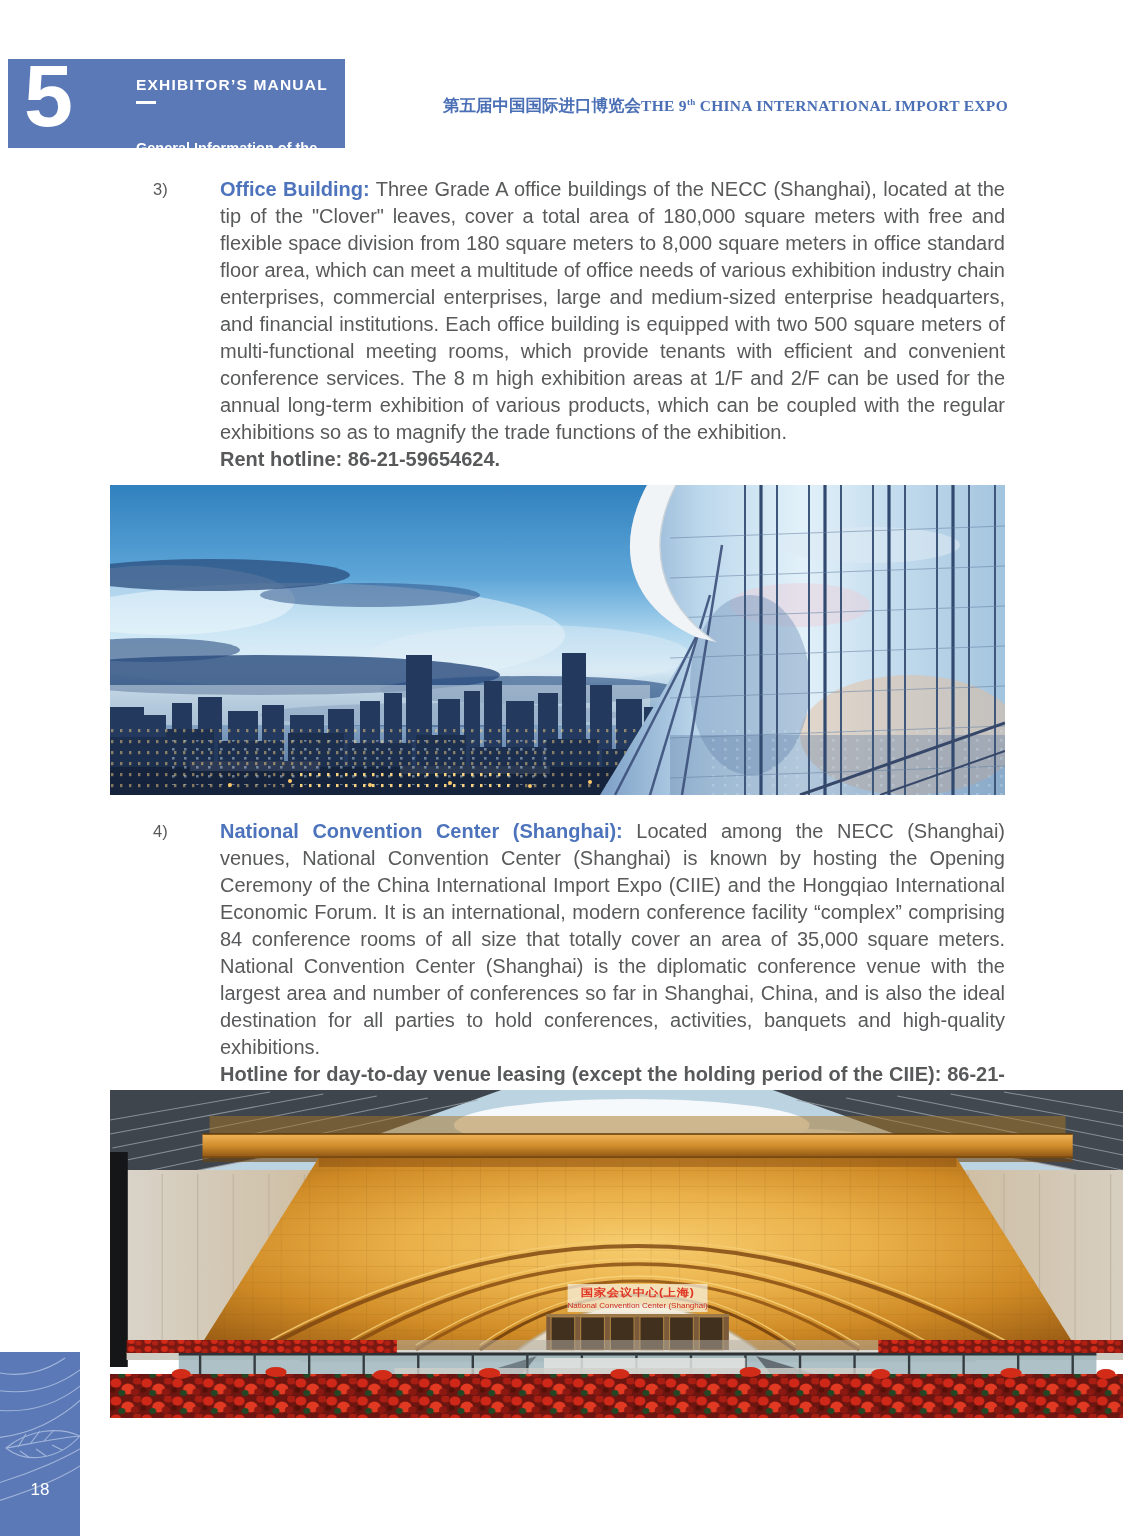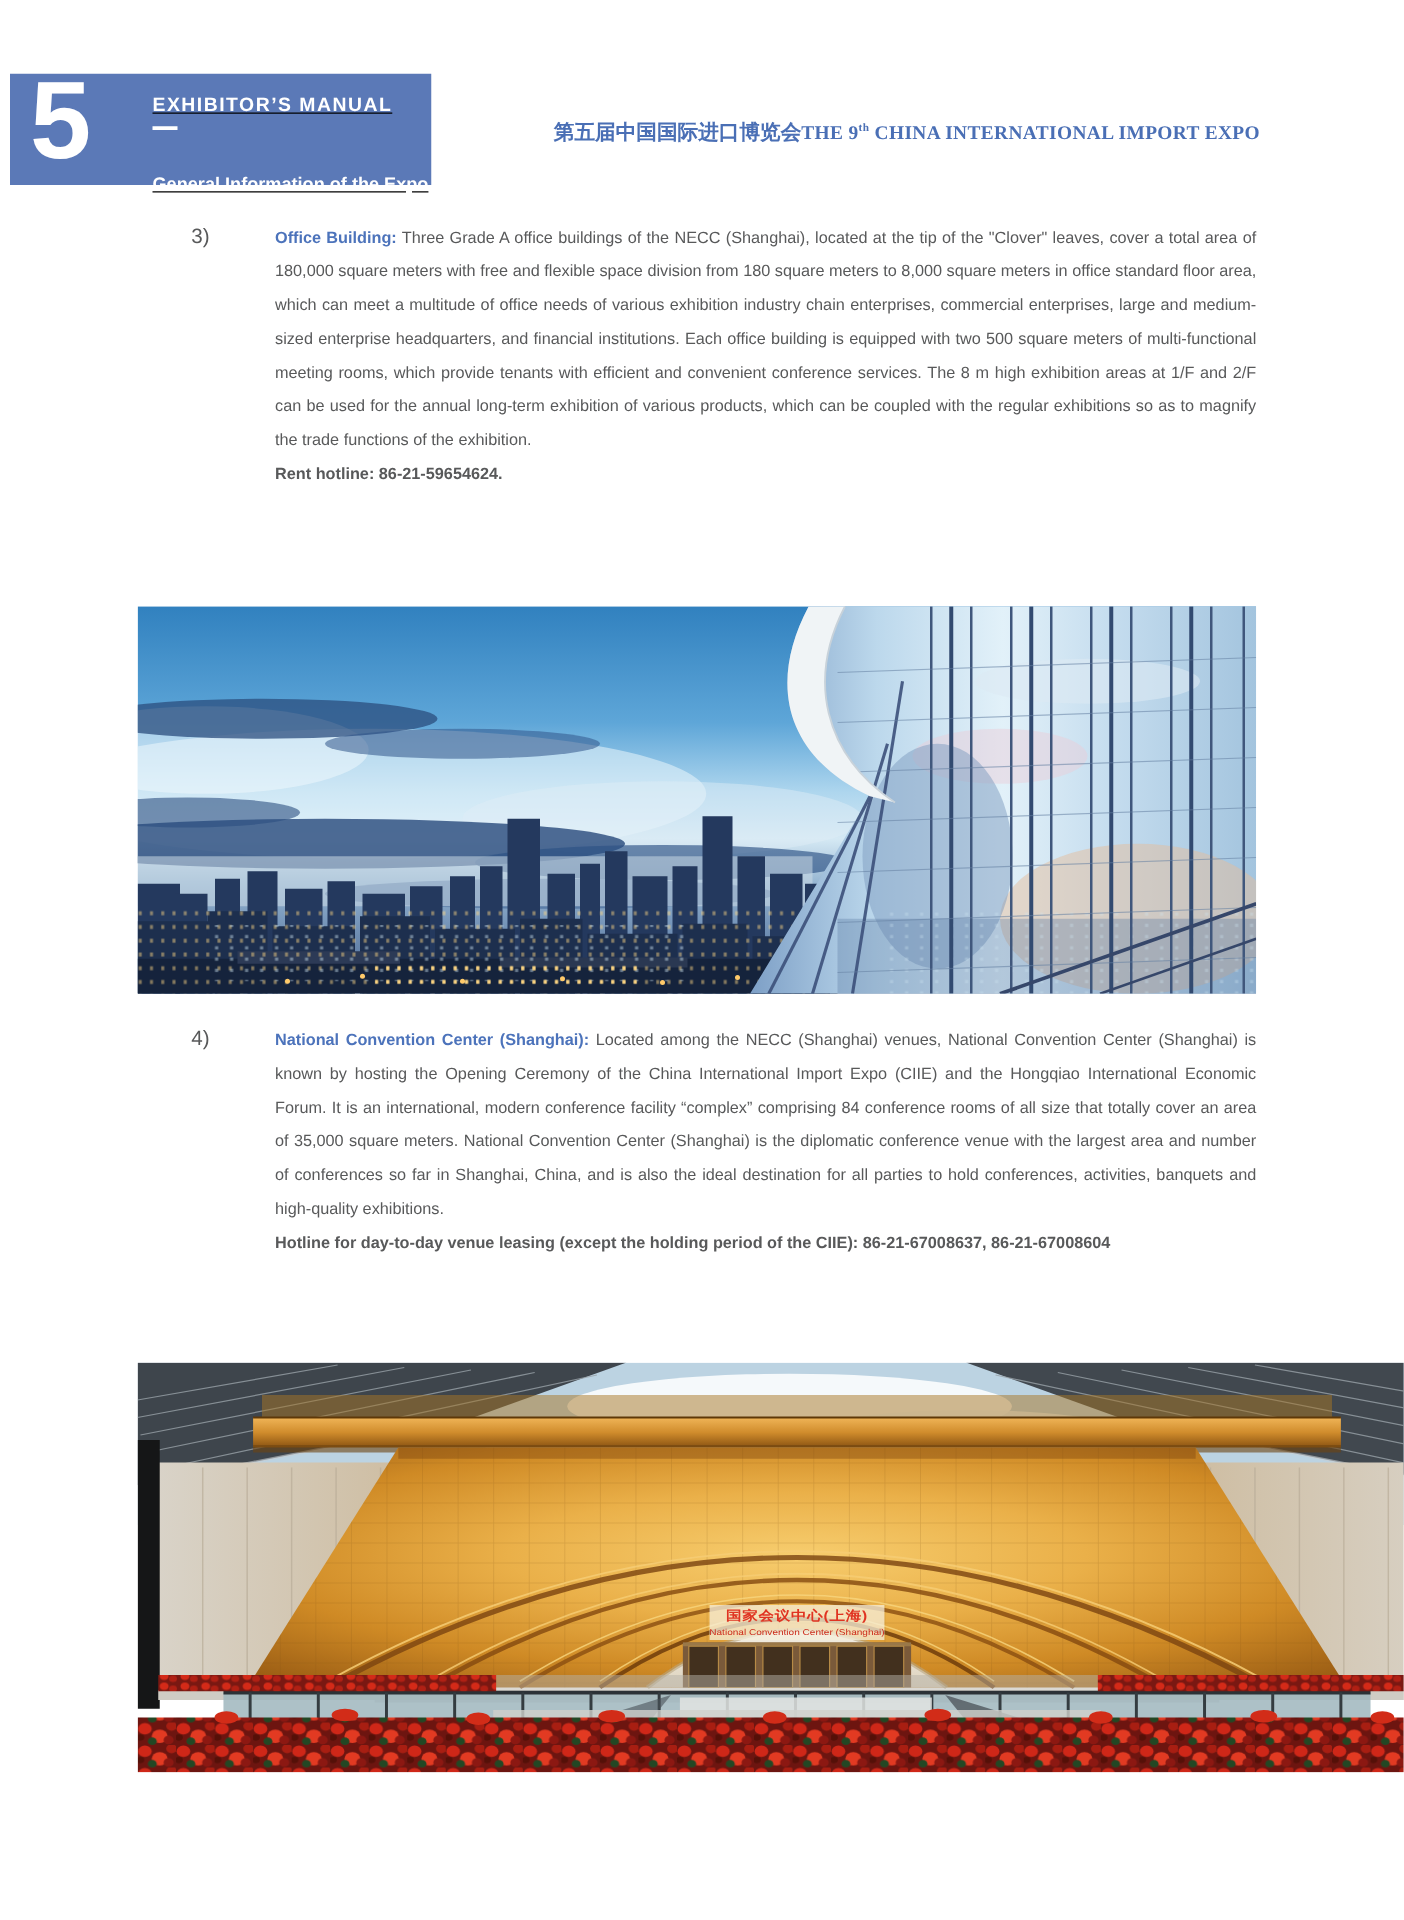--- a/index.html
+++ b/index.html
@@ -2,33 +2,33 @@
 <html><head>
 <meta charset="utf-8">
 <style>
   html,body{margin:0;padding:0;background:#ffffff;}
   .page{position:relative;width:1123px;height:1536px;background:#ffffff;overflow:hidden;
         font-family:"Liberation Sans",sans-serif;}
   
   .band{position:absolute;left:8px;top:59px;width:337px;height:89px;background:#5b79b7;}
   .logo5{position:absolute;left:16px;top:-7px;font-size:88px;font-weight:bold;color:#ffffff;
          line-height:1;font-family:"Liberation Sans",sans-serif;}
-  .band-text{position:absolute;left:114px;top:17px;text-decoration:underline;}
+  .band-text{position:absolute;left:128px;top:17px;}
   .manual-title{font-size:15.5px;font-weight:bold;color:#ffffff;letter-spacing:1.2px;}
   .title-dash{width:20px;height:3px;background:#ffffff;margin:7px 0 6px 0;}
   .section-title{font-size:14.5px;font-weight:bold;color:#ffffff;margin-top:36px;}
   .header-right{position:absolute;top:95px;right:115px;display:flex;align-items:baseline;
                 color:#4a6fb5;white-space:nowrap;}
   .header-right .cn{font-family:"Liberation Serif",serif;font-weight:bold;font-size:16.5px;}
   .header-right .en{font-family:"Liberation Serif",serif;font-weight:bold;font-size:15.5px;letter-spacing:.3px;}
   .header-right .en sup{font-size:9px;}
   
   .sec{position:absolute;left:153px;width:852px;display:flex;color:#58595a;}
   .sec-num{width:67px;font-size:16.5px;line-height:27px;flex:none;}
-  .sec-body{width:785px;font-size:13px;line-height:27px;text-align:justify;}
+  .sec-body{width:785px;font-size:20px;line-height:27px;text-align:justify;}
   .sec-body p{margin:0;}
   .lead{color:#4c73bb;font-weight:bold;}
   .hotline{font-weight:bold;}
   .sec3{top:176px;}
   .sec4{top:818px;}
   
   .photo{position:absolute;overflow:hidden;}
   .photo svg{display:block;width:100%;height:100%;}
   .photo1{left:110px;top:485px;width:895px;height:310px;}
   .photo2{left:110px;top:1090px;width:1054px;height:328px;}
@@ -371,14 +371,36 @@
           <ellipse cx="320" cy="283" rx="9" ry="5"></ellipse>
         <ellipse cx="430" cy="284" rx="8" ry="5"></ellipse>
           <ellipse cx="540" cy="282" rx="9" ry="5"></ellipse>
         <ellipse cx="650" cy="284" rx="8" ry="5"></ellipse>
           <ellipse cx="760" cy="283" rx="9" ry="5"></ellipse>
         <ellipse cx="840" cy="284" rx="8" ry="5"></ellipse>
       </g>
     </svg>
   </div>
 
+  <div class="page-tab">
+    <svg viewBox="0 0 80 184" preserveAspectRatio="none">
+      <rect width="80" height="184" fill="#5b79b7"></rect>
+      <g fill="none" stroke="#a9bcde" stroke-width="1.1" opacity=".9">
+        <path d="M-5,38 C30,44 60,34 85,14"></path>
+        <path d="M-5,58 C32,62 62,50 85,30"></path>
+        <path d="M-8,86 C30,84 62,66 85,44"></path>
+        <path d="M6,96 C28,78 58,74 80,84 C58,108 26,112 6,96 Z"></path>
+        <path d="M6,96 C30,92 56,86 80,84"></path>
+        <path d="M18,95 L26,82"></path>
+          <path d="M30,92 L40,79"></path>
+          <path d="M44,89 L54,78"></path>
+        <path d="M20,99 L30,106"></path>
+          <path d="M36,97 L46,104"></path>
+          <path d="M52,93 L62,98"></path>
+        <path d="M-5,132 C35,120 70,104 88,92"></path>
+        <path d="M-5,150 C40,136 74,120 88,108"></path>
+        <path d="M-5,20 C20,26 45,20 65,6"></path>
+      </g>
+    </svg>
+    <div class="page-num">18</div>
+  </div>
 
 </div>
 
 </body></html>

